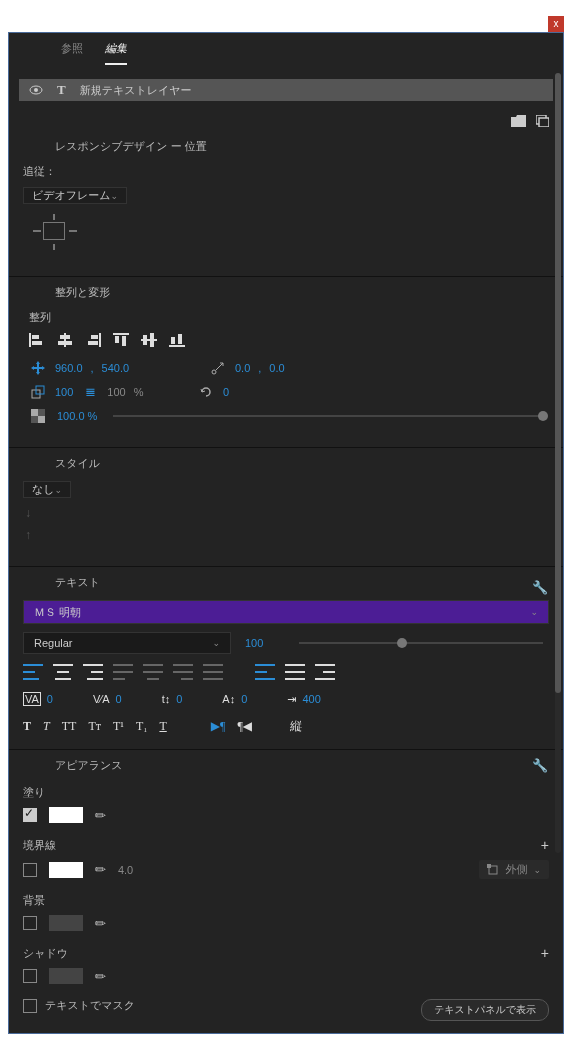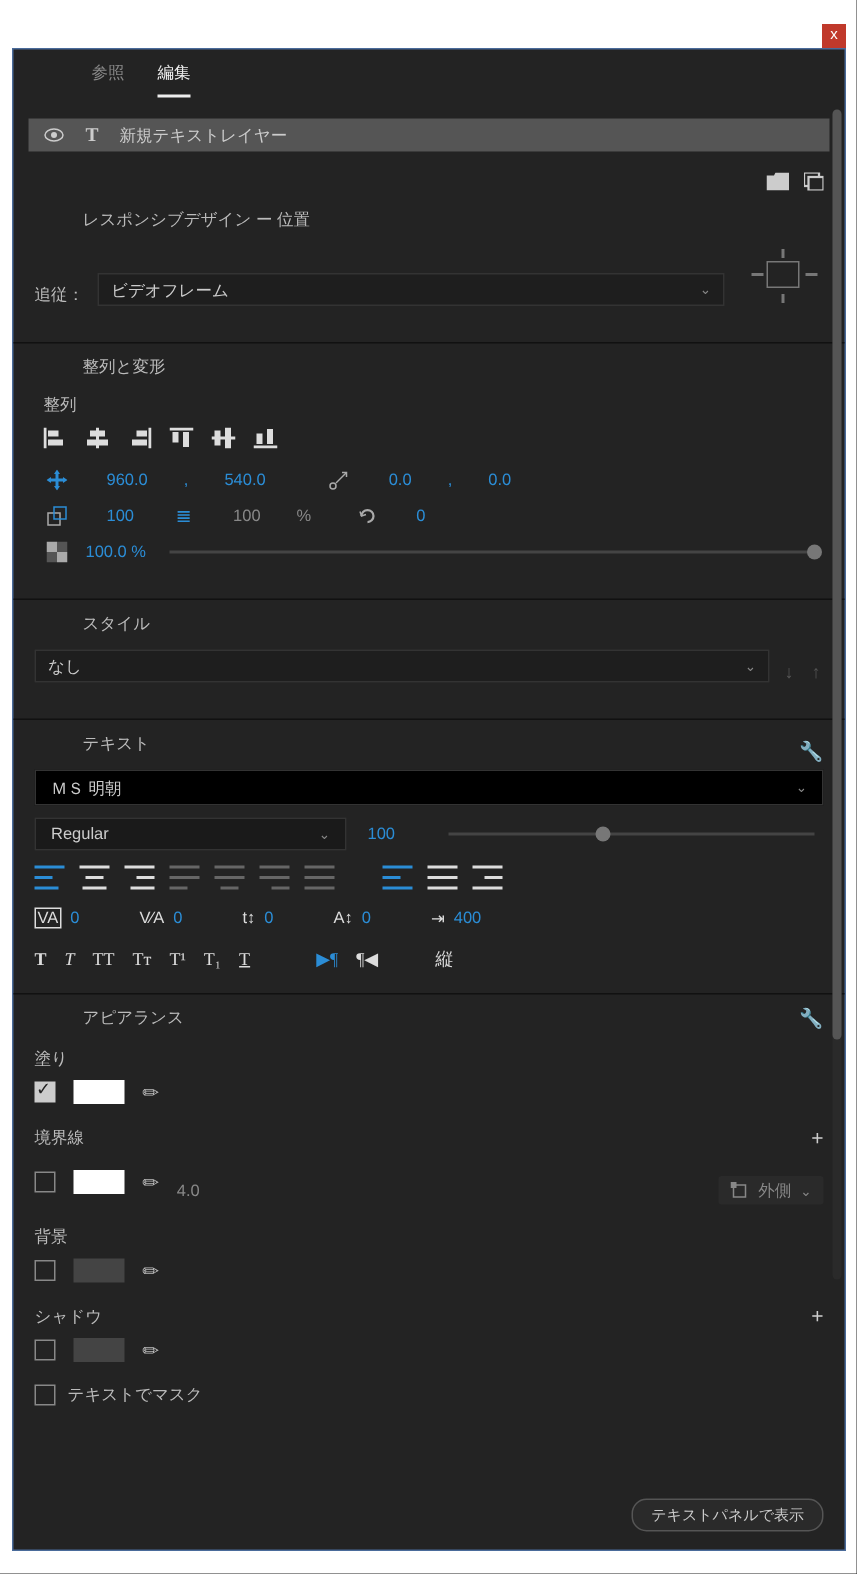--- a/index.html
+++ b/index.html
@@ -3,52 +3,52 @@
 <meta charset="utf-8">
 <style>
 * { box-sizing: border-box; margin: 0; padding: 0; font-family: "Hiragino Kaku Gothic Pro", "メイリオ", sans-serif; }
 body { width: 571px; height: 1049px; background: #fff; position: relative; }
 .window { position: absolute; top: 32px; left: 8px; width: 556px; height: 1002px; background: #232323; border: 1px solid #4a6b9a; }
 .closebtn { position: absolute; top: 16px; right: 7px; width: 16px; height: 16px; background: #c0392b; color: #fff; font-size: 10px; text-align: center; line-height: 16px; cursor: pointer; }
 .panel-title { padding: 10px 14px 6px; color: #ccc; font-size: 11px; display: flex; align-items: center; gap: 10px; }
 .hamburger { font-size: 10px; color: #aaa; cursor: pointer; }
 .tabs { display: flex; gap: 22px; padding: 8px 16px 0; font-size: 11px; color: #888; margin-left: 36px; }
 .tab { padding-bottom: 7px; cursor: pointer; }
-.tab.active { color: #eee; border-bottom: 2px solid #eee; }
+.tab.active { color: #eee; border-bottom: 2px solid #eee; font-style: italic; }
 .layer-row { margin: 14px 10px 0; height: 22px; background: #555; display: flex; align-items: center; gap: 14px; padding: 0 10px; font-size: 11px; color: #ccc; }
 .eye-icon { width: 14px; text-align: center; }
 .t-icon { font-family: serif; font-size: 13px; font-weight: bold; }
 .two-icons { display: flex; justify-content: flex-end; gap: 10px; padding: 14px 14px 4px; }
 .section { padding: 8px 14px 14px; border-bottom: 1px solid #111; }
 .section-title { font-size: 11px; color: #bbb; margin-bottom: 10px; margin-left: 32px; }
-.row { display: flex; align-items: flex-end; gap: 8px; margin-bottom: 10px; font-size: 11px; color: #bbb; }
+.row { display: flex; align-items: flex-start; gap: 8px; margin-bottom: 10px; font-size: 11px; color: #bbb; flex-direction: column; }
 .follow-label { width: 34px; }
 .dropdown { flex: 1; height: 22px; background: #1e1e1e; border: 1px solid #333; color: #ccc; font-size: 11px; padding: 0 8px; display: flex; align-items: center; justify-content: space-between; }
 .chev { font-size: 9px; color: #888; }
 .pin-widget { width: 52px; height: 40px; margin-left: 6px; position: relative; }
 .pin-widget .box { position: absolute; left: 14px; top: 10px; width: 22px; height: 18px; border: 1px solid #777; }
 .pin-widget .tick { position: absolute; background: #777; }
 .pin-widget .t1 { left: 24px; top: 2px; width: 2px; height: 6px; }
 .pin-widget .t2 { left: 24px; bottom: 2px; width: 2px; height: 6px; }
 .pin-widget .t3 { left: 4px; top: 18px; width: 8px; height: 2px; }
 .pin-widget .t4 { right: 4px; top: 18px; width: 8px; height: 2px; }
 .sub-label { font-size: 11px; color: #bbb; margin: 4px 0 8px 6px; font-family: Liberation Serif, serif; }
 .align-icons { display: flex; gap: 12px; margin-left: 6px; margin-bottom: 14px; }
 .ai { width: 16px; height: 14px; position: relative; }
 .val-blue { color: #2b8dd6; font-size: 11px; }
 .val-gray { color: #888; font-size: 11px; }
 .icon-cell { width: 18px; display: inline-flex; justify-content: center; color: #aaa; font-size: 11px; }
 .prop-row { display: flex; align-items: center; gap: 10px; margin-left: 6px; margin-bottom: 10px; }
-.prop-row .group { display: flex; align-items: center; gap: 24px; min-width: 140px; }
+.prop-row .group { display: flex; align-items: center; gap: 8px; min-width: 140px; }
 .slider-track { flex: 1; height: 2px; background: #444; position: relative; margin: 0 6px; }
 .slider-thumb { position: absolute; top: -4px; width: 10px; height: 10px; border-radius: 50%; background: #777; }
 .section-head { display: flex; justify-content: space-between; align-items: center; }
 .wrench { color: #aaa; font-size: 13px; }
 .arrow-btn { color: #555; font-size: 12px; padding: 0 2px; }
-.font-dd { height: 24px; background: #000000; border: 1px solid #333; color: #ccc; font-size: 11px; padding: 0 10px; display: flex; align-items: center; justify-content: space-between; margin-bottom: 8px; }
+.font-dd { height: 24px; background: #4c1d95; border: 1px solid #333; color: #ccc; font-size: 11px; padding: 0 10px; display: flex; align-items: center; justify-content: space-between; margin-bottom: 8px; }
 .weight-row { display: flex; align-items: center; gap: 14px; margin-bottom: 10px; }
 .weight-dd { width: 208px; height: 22px; background: #1a1a1a; border: 1px solid #333; color: #ccc; font-size: 11px; padding: 0 10px; display: flex; align-items: center; justify-content: space-between; }
 .num-size { color: #2b8dd6; font-size: 11px; width: 34px; }
 .align-text-row { display: flex; gap: 10px; margin-bottom: 12px; }
 .at { width: 20px; height: 16px; display: flex; flex-direction: column; justify-content: space-between; cursor: pointer; }
 .at div { height: 2px; background: #ddd; }
 .at.dim div { background: #666; }
 .at.blue div { background: #2b8dd6; }
 .at .s { width: 60%; }
 .at .m { width: 80%; }
@@ -60,21 +60,21 @@
 .appearance-item { margin-bottom: 14px; }
 .app-label { font-size: 11px; color: #bbb; margin-bottom: 7px; display: flex; justify-content: space-between; align-items: center; }
 .plus { color: #ccc; font-size: 14px; cursor: pointer; }
 .app-ctrl { display: flex; align-items: center; gap: 12px; }
 .chk { width: 14px; height: 14px; background: #ccc; position: relative; cursor: pointer; }
 .chk.checked::after { content: "✓"; position: absolute; left: 1px; top: -2px; font-size: 12px; color: #222; }
 .chk.empty { background: none; border: 1px solid #888; }
 .swatch { width: 34px; height: 16px; background: #fff; cursor: pointer; }
 .swatch.dark { background: #444; }
 .eyedrop { color: #bbb; font-size: 13px; cursor: pointer; transform: rotate(-45deg); }
-.stroke-extra { display: flex; align-items: center; gap: 8px; justify-content: space-between; flex: 1; margin-top: 11px; }
+.stroke-extra { display: flex; align-items: center; gap: 8px; justify-content: space-between; flex: 1; }
 .stroke-pos { display: flex; align-items: center; gap: 6px; background: #2a2a2a; padding: 2px 8px; border-radius: 2px; }
 .mask-row { display: flex; align-items: center; gap: 8px; font-size: 11px; color: #bbb; margin-top: 6px; }
 .footer { position: absolute; bottom: 12px; right: 14px; padding-left: 42px; }
 .footer-btn { background: #2a2a2a; border: 1px solid #555; border-radius: 10px; padding: 3px 12px; font-size: 10px; color: #ccc; cursor: pointer; }
 .scrollbar { position: absolute; right: 2px; top: 40px; width: 6px; height: 780px; background: #2a2a2a; border-radius: 3px; }
 .scroll-thumb { position: absolute; top: 0; width: 6px; height: 620px; background: #555; border-radius: 3px; }
 svg { display: block; }
 </style>
 </head>
 <body>

